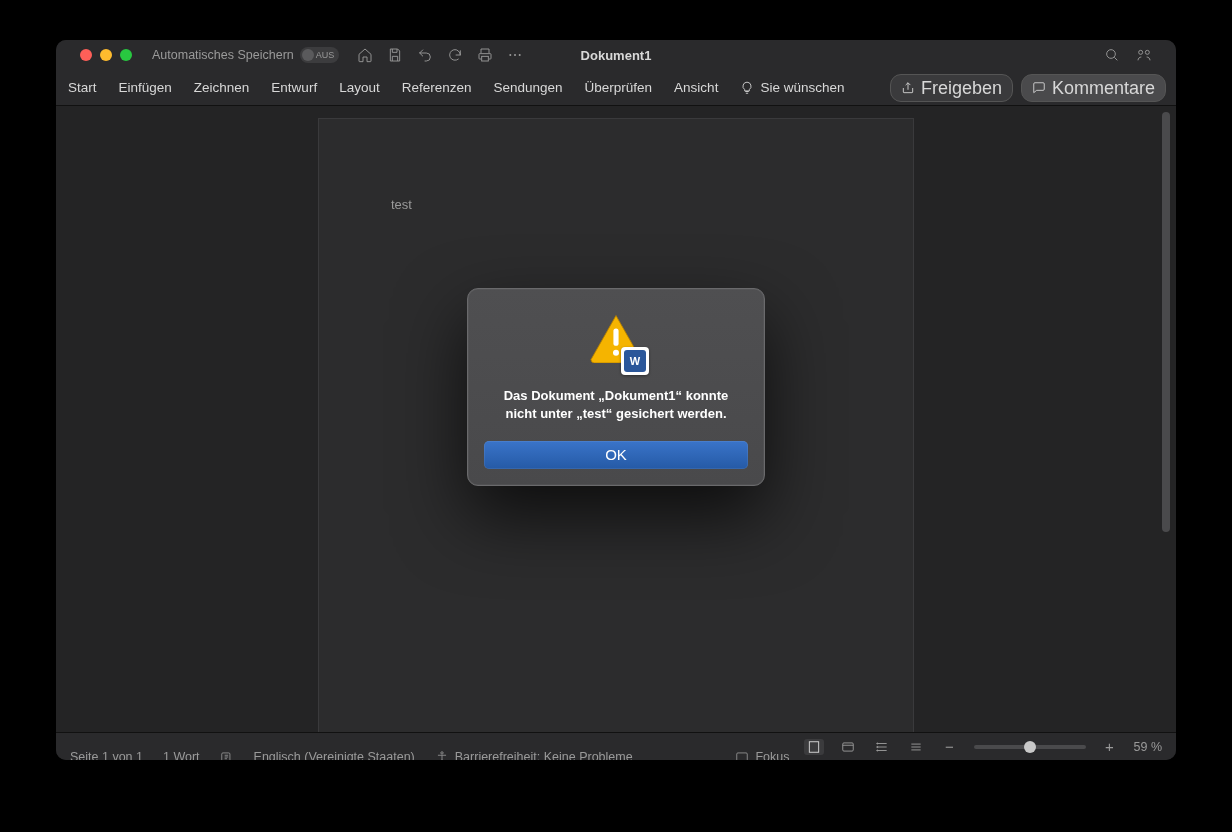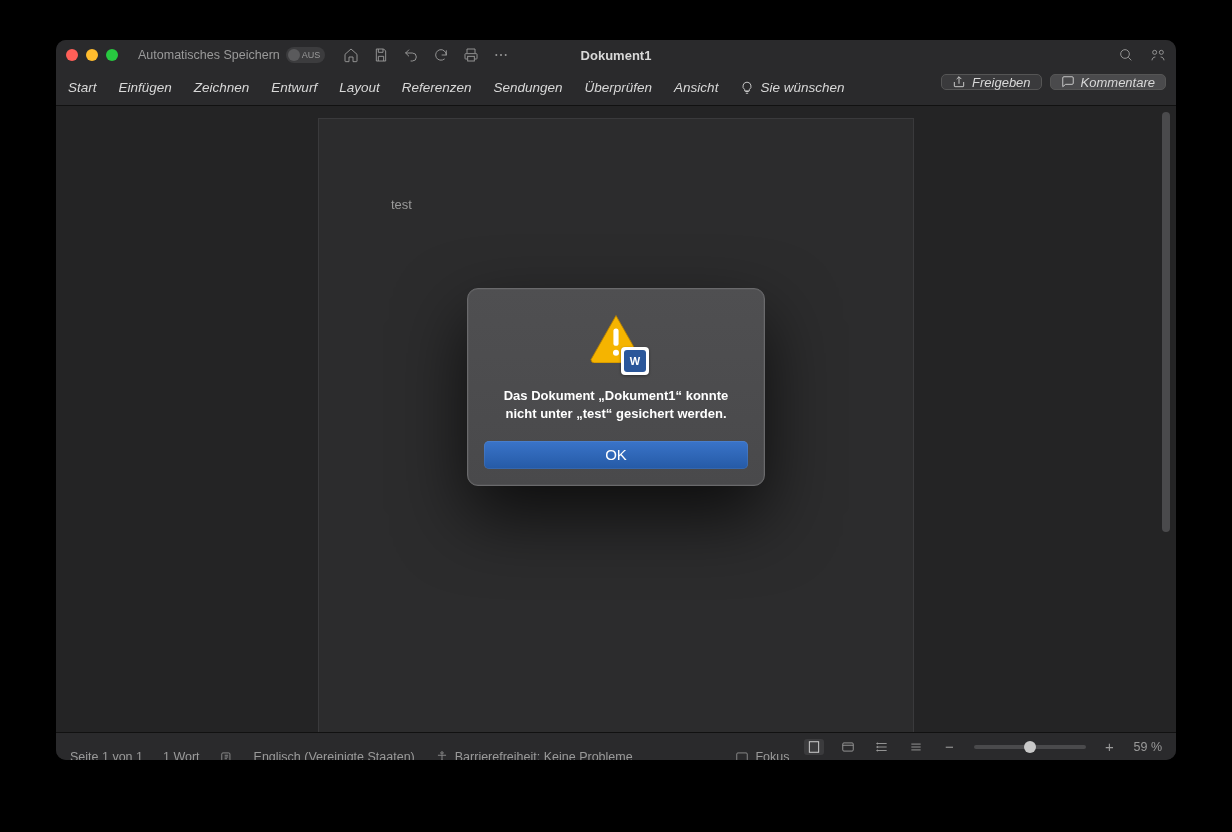--- a/index.html
+++ b/index.html
@@ -33,21 +33,21 @@
     position:absolute; left:56px; top:40px; width:1120px; height:720px;
     background:var(--chrome-darker);
     border-radius:10px;
     box-shadow:0 30px 80px rgba(0,0,0,.6);
     display:flex; flex-direction:column;
     overflow:hidden;
   }
   
   .titlebar {
     height:30px; background:var(--chrome-dark);
-    display:flex; align-items:center; padding:0 10px; gap:8px;
+    display:flex; align-items:center; padding:0 24px; gap:8px;
     position:relative;
   }
   .traffic { display:flex; gap:8px; align-items:center; margin-right:12px;}
   .tl { width:12px; height:12px; border-radius:50%; }
   .tl.red{background:var(--tl-red);} .tl.yellow{background:var(--tl-yellow);} .tl.green{background:var(--tl-green);}
   .autosave-label { color:var(--text-dim); font-size:12.5px; display:flex; align-items:center; gap:6px;}
   .autosave-toggle {
     display:inline-flex; align-items:center;
     background:#3c3c3e; border-radius:9px; height:16px; padding:0 5px 0 2px;
     font-size:9px; color:var(--text-dim); gap:2px;
@@ -61,30 +61,29 @@
     font-size:13px; font-weight:600; color:var(--text); pointer-events:none;
   }
   .titlebar-right { margin-left:auto; display:flex; gap:16px; align-items:center; }
 
   
   .ribbon {
     height:36px; background:var(--chrome-dark);
     border-bottom:1px solid #111;
     display:flex; align-items:center; padding:0 12px; gap:22px;
     position:relative;
-    font-style:italic;
   }
   .ribbon-tab { color:var(--text); font-size:13.5px; cursor:default; }
   .ribbon-tab.wish { display:flex; align-items:center; gap:6px;justify-content:flex-end; }
   .bulb-icn { width:14px; height:14px; }
   .ribbon-right { position:absolute; right:10px; top:4px; display:flex; gap:8px; align-items:center; }
   .grey-btn {
-    background:var(--btn-grey); border:1px solid #555; height:16px;
-    border-radius:5px; padding:0 10px; display:flex; align-items:center; gap:6px;
-    font-size:13px; color:var(--text);
+    background:var(--btn-grey); border:1px solid #555; height:28px;
+    border-radius:11px; padding:0 10px; display:flex; align-items:center; gap:6px;
+    font-size:18px; color:var(--text);
   }
   .grey-btn svg{width:14px;height:14px;stroke:currentColor;fill:none;stroke-width:1.5;}
   .grey-btn.hl { background:var(--btn-grey-hl); }
 
   
   .canvas-area {
     flex:1; background:var(--canvas); position:relative; display:flex;
     justify-content:center; overflow:hidden;
   }
   .scrollbar { position:absolute; right:4px; top:6px; width:12px; bottom:6px; }

